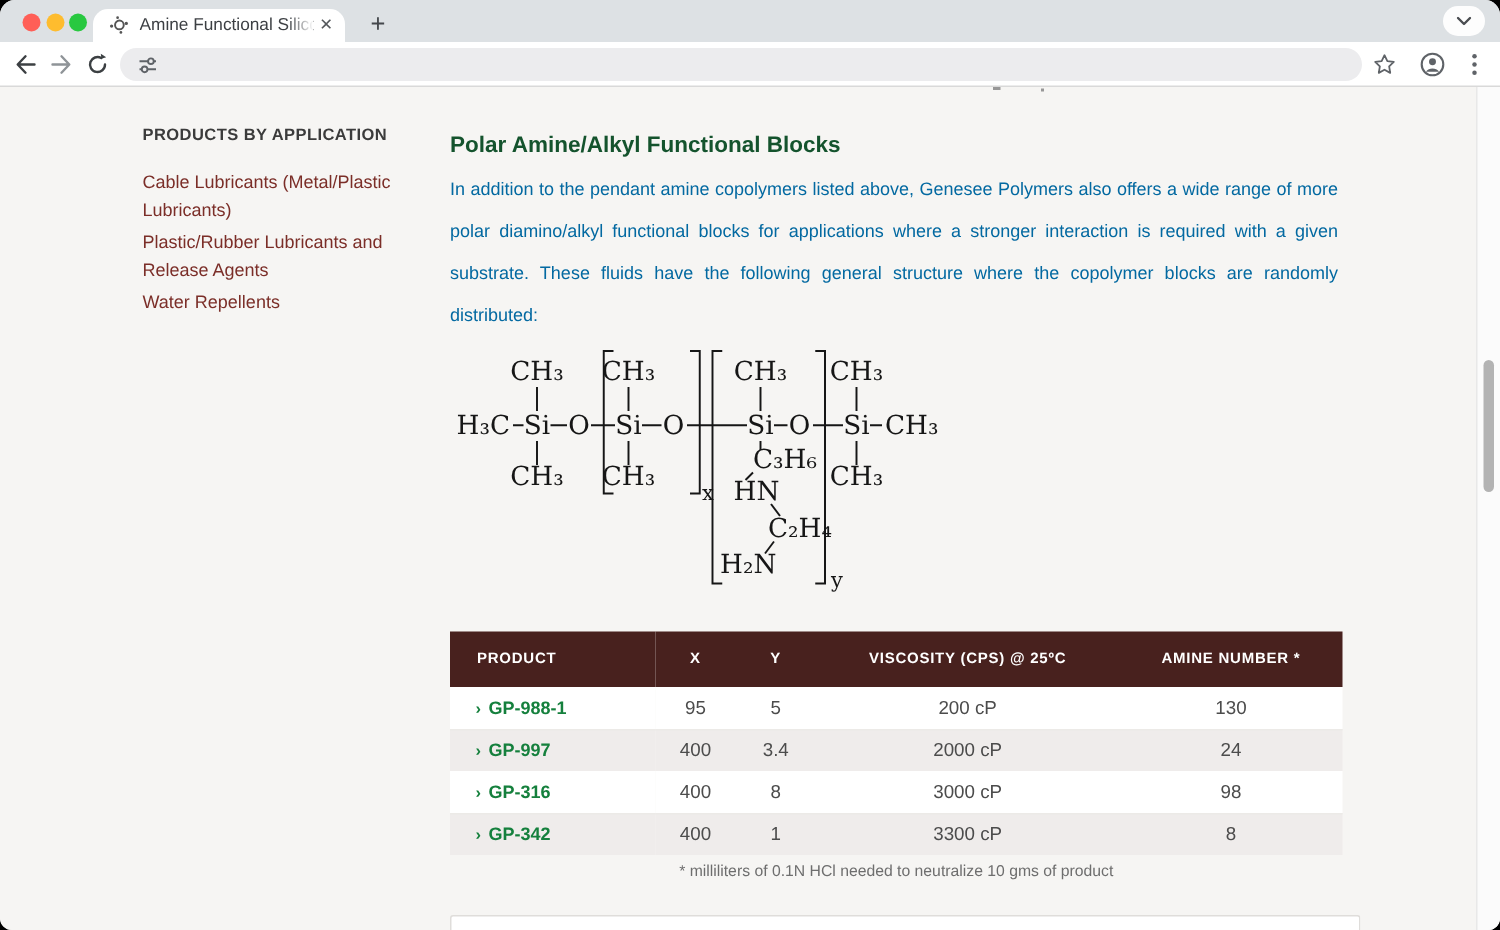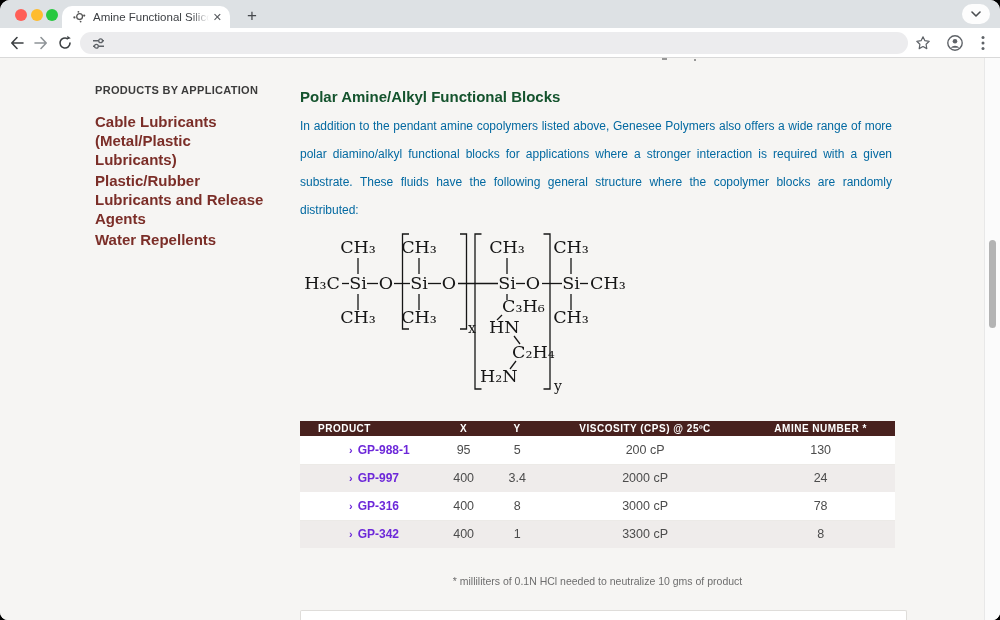--- a/index.html
+++ b/index.html
@@ -25,38 +25,38 @@
   .omnibox { position:absolute; left:80px; top:4px; width:828px; height:22px; background:#ececee; border-radius:11px; display:flex; align-items:center; padding:0 12px; cursor:text; }
   .url { font-size:12.5px; color:#3c4043; margin-left:8px; white-space:nowrap; }
   .right-icons { position:absolute; right:0; top:4px; height:22px; }
 
   
   .content { position:absolute; left:0; top:58px; width:1000px; height:562px; background:#f6f5f3; }
   .remnant { position:absolute; background:#979797; }
 
   .side { position:absolute; left:95px; top:26px; width:180px; }
   .side-head { font-size:11px; font-weight:bold; letter-spacing:.3px; color:#3b3b3b; margin-bottom:16px; }
-  .side-link { font-size:15px; line-height:19px; color:#7b2e28; margin-bottom:2px; cursor:pointer;font-weight:bold; }
+  .side-link { font-size:12px; line-height:19px; color:#7b2e28; margin-bottom:2px; cursor:pointer; }
 
   .main-h3 { position:absolute; left:300px; top:30px; font-size:15px; font-weight:bold; color:#14532d; }
   .main-p  { position:absolute; left:300px; top:54px; width:592px; font-size:12px; line-height:28px; color:#0369a1; text-align:justify; }
 
   .structure { position:absolute; left:300px; top:169px; }
   .structure text { font-family:"DejaVu Serif", serif; font-size:17.5px; fill:#161616; }
   .structure .sub { font-size:14px; }
   .structure line, .structure path { stroke:#161616; stroke-width:1.3; fill:none; }
 
   table.datatable { position:absolute; left:300px; top:363px; width:595px; border-collapse:collapse; }
-  .datatable thead th { background:#48211e; color:#fff; font-size:10px; font-weight:bold; letter-spacing:.5px; height:15px; padding:0; }
+  .datatable thead th { background:#48211e; color:#fff; font-size:10px; font-weight:bold; letter-spacing:.5px; height:37px; padding:0; }
   .datatable thead th:first-child { text-align:left; padding-left:18px; }
   .datatable tbody td { height:28px; font-size:12.5px; color:#4c4c4c; text-align:center; background:#fff; }
   .datatable tbody tr:nth-child(even) td { background:#efeceb; }
   .datatable tbody tr:nth-child(odd) td { border-bottom:1px solid #eceae7; }
   .datatable td.prod { text-align:left; padding-left:17px; }
-  .prod-link { color:#6d28d9; font-weight:bold; font-size:12px; cursor:pointer;margin-left:32px; }
+  .prod-link { color:#15803d; font-weight:bold; font-size:12px; cursor:pointer; }
   .prod-link .chev { font-weight:bold; font-size:11px; margin-right:5px; }
   .col-product{width:23%} .col-x{width:9%} .col-y{width:9%} .col-visc{width:34%} .col-amine{width:25%}
 
   .footnote { position:absolute; left:300px; top:517px; width:595px; text-align:center; font-size:10.5px; color:#6e6e6e; }
   .next-card { position:absolute; left:300px; top:552px; width:607px; height:12px; background:#fff; border:1px solid #dfddda; border-bottom:none; border-radius:2px 2px 0 0; }
 
   
   .scroll-strip { position:absolute; left:984px; top:0; width:16px; height:562px; background:#fbfbfb; border-left:1px solid #e8e8e8; }
   .scroll-thumb { position:absolute; left:4px; top:182px; width:7px; height:88px; background:#b3b3b3; border-radius:4px; cursor:pointer; }
 </style>
@@ -244,21 +244,21 @@
           <td>400</td>
           <td>3.4</td>
           <td>2000 cP</td>
           <td>24</td>
         </tr>
         <tr>
           <td class="prod"><span class="prod-link"><span class="chev">›</span><span>GP-316</span></span></td>
           <td>400</td>
           <td>8</td>
           <td>3000 cP</td>
-          <td>78</td>
+          <td>98</td>
         </tr>
         <tr>
           <td class="prod"><span class="prod-link"><span class="chev">›</span><span>GP-342</span></span></td>
           <td>400</td>
           <td>1</td>
           <td>3300 cP</td>
           <td>8</td>
         </tr>
       </tbody>
     </table>

